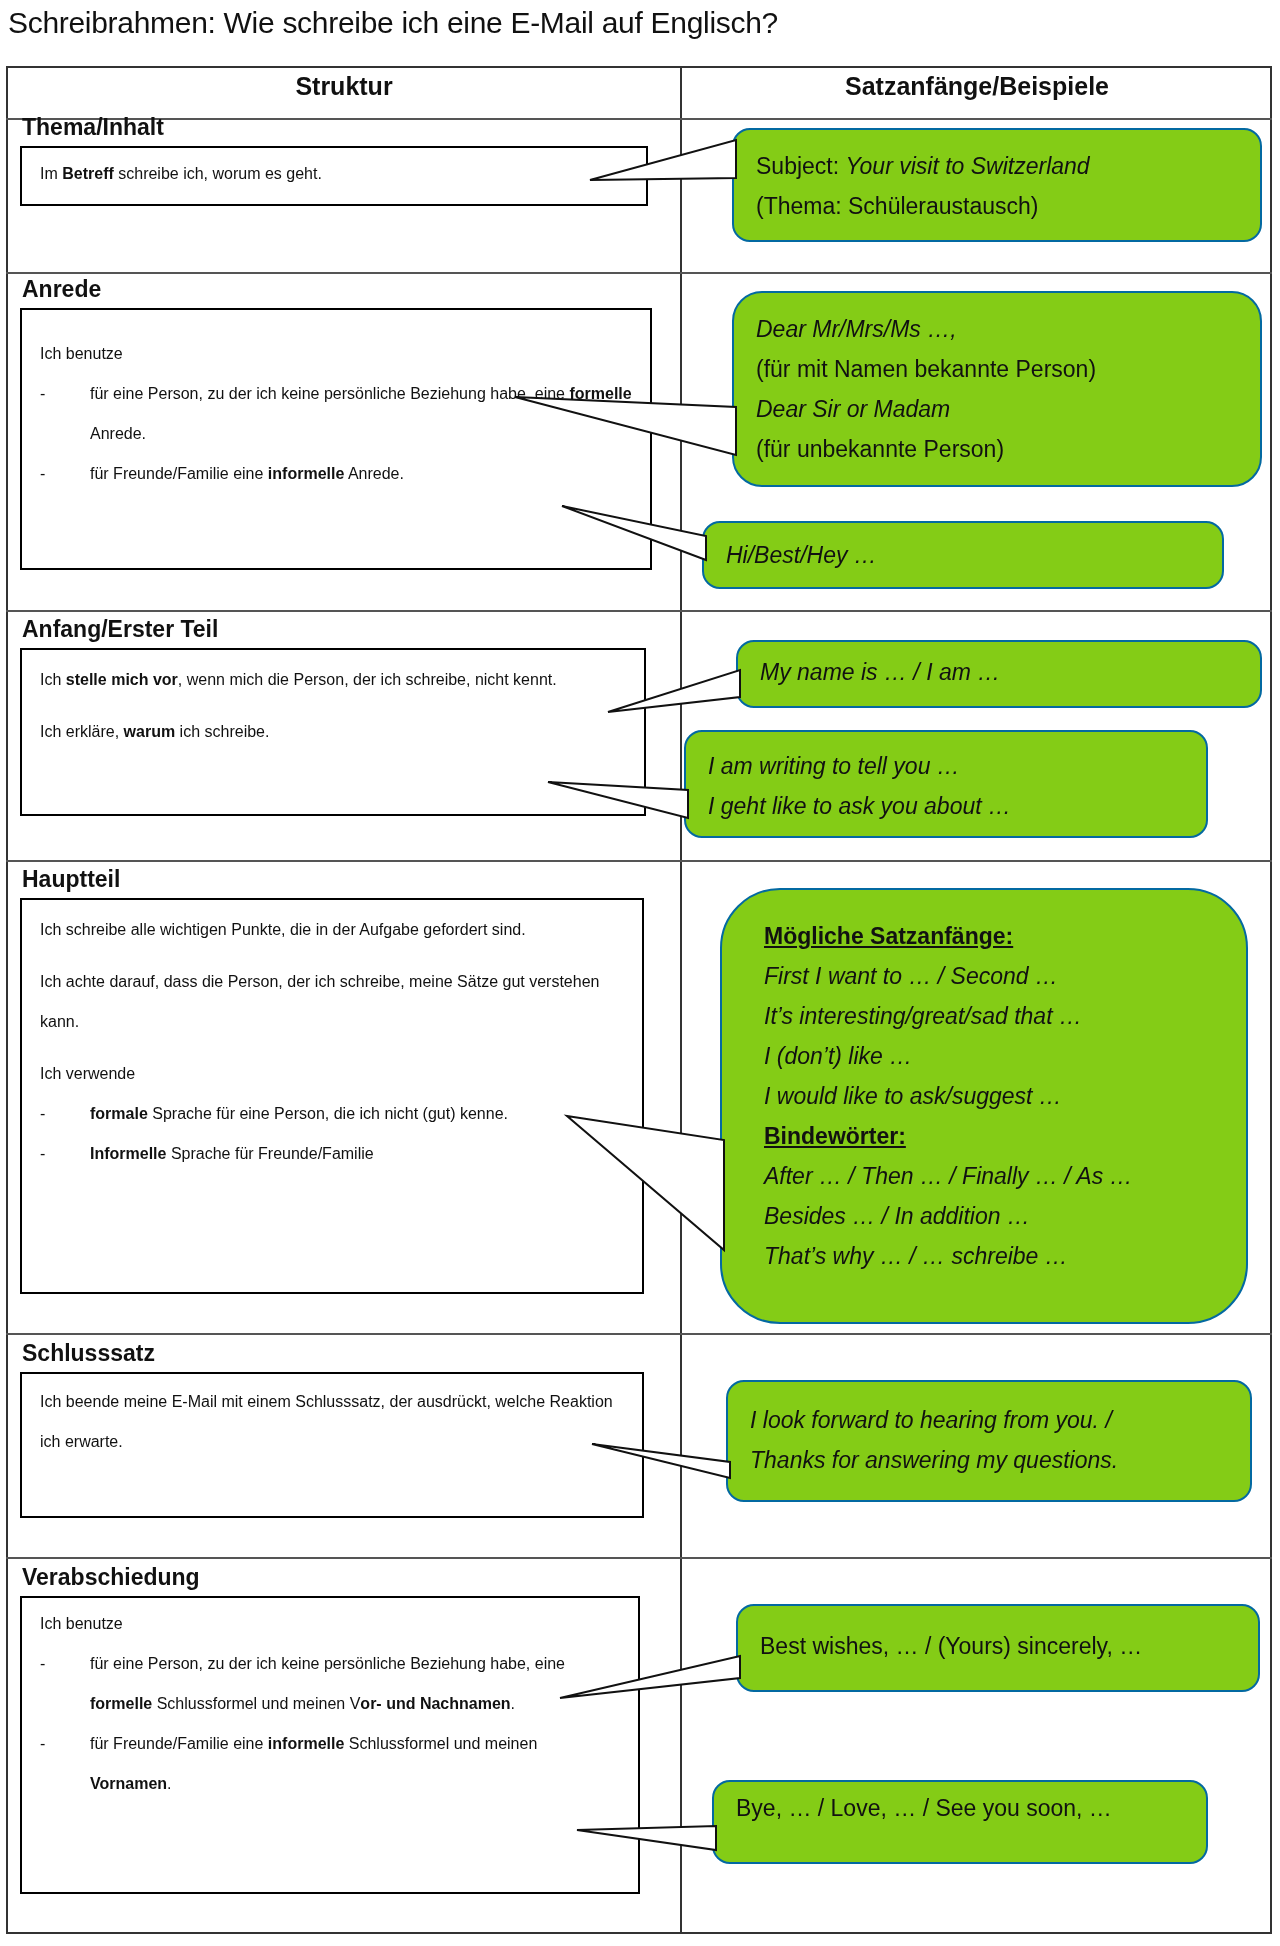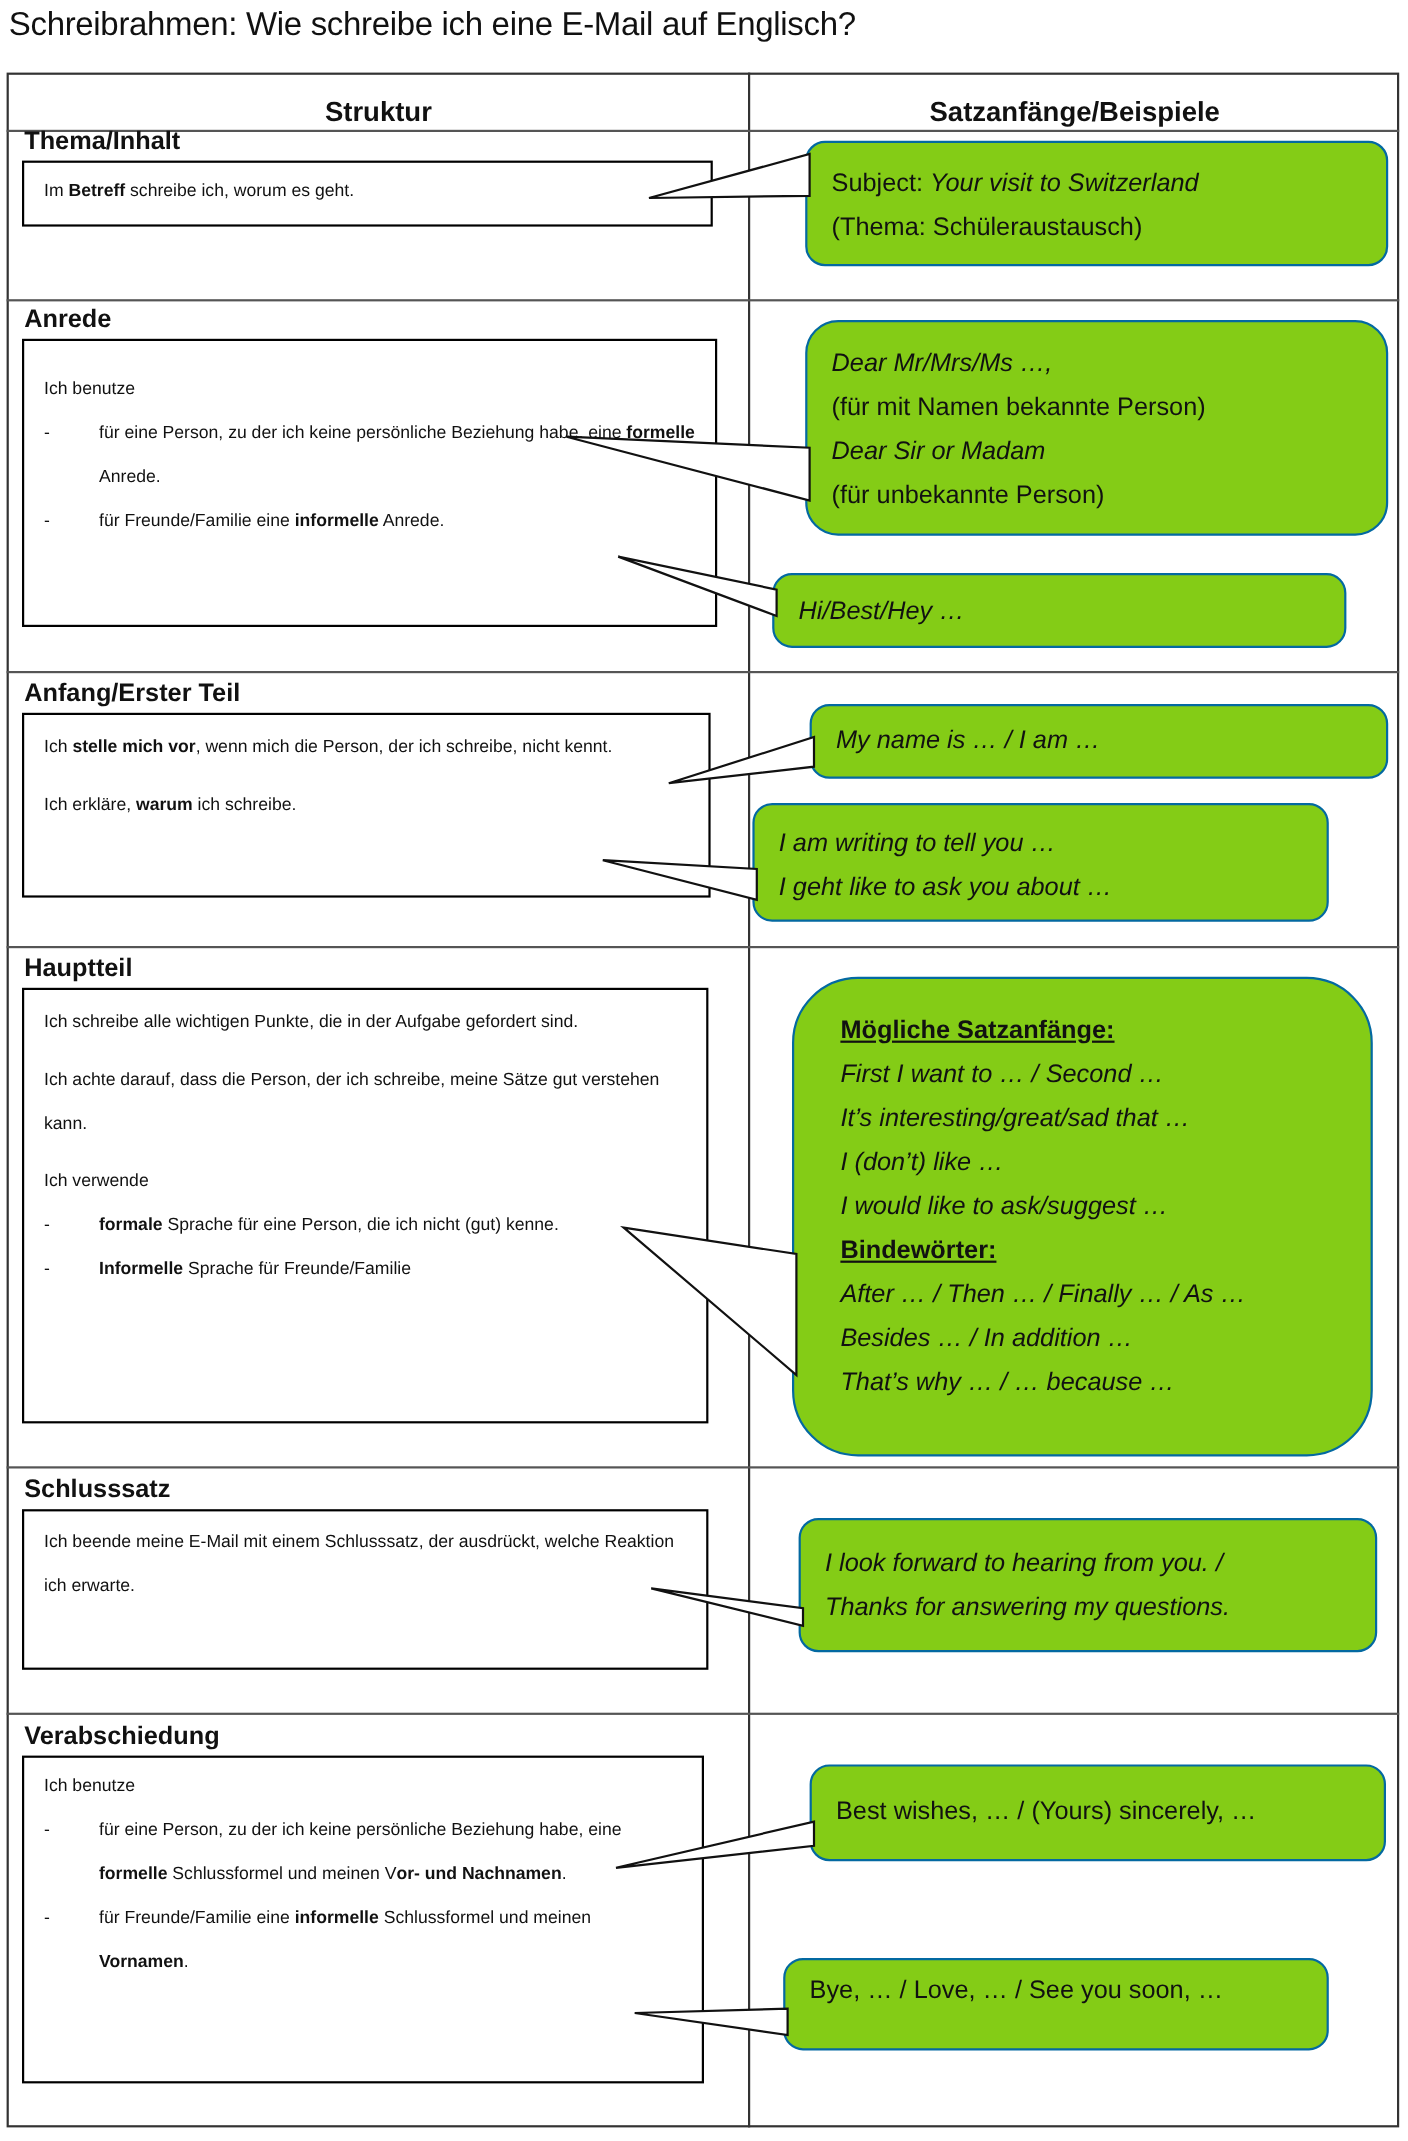--- a/index.html
+++ b/index.html
@@ -3,21 +3,21 @@
 <meta charset="utf-8">
 <style>
   html, body { margin:0; padding:0; background:#ffffff; }
   body { width:1280px; height:1946px; position:relative; overflow:hidden;
          font-family:"Liberation Sans", "DejaVu Sans", sans-serif; color:#111; }
   .title { position:absolute; left:8px; top:6px; font-size:30px; font-weight:normal; letter-spacing:-0.3px; }
   .table { position:absolute; left:6px; top:66px; width:1266px; height:1868px;
            border:2px solid #333; box-sizing:border-box; }
   .vline { position:absolute; left:680px; top:66px; width:2px; height:1868px; background:#333; }
   .hline { position:absolute; left:6px; width:1266px; height:2px; background:#555; }
-  .colhead { position:absolute; top:72px; font-size:25px; font-weight:bold; text-align:center;margin-top:16px; }
+  .colhead { position:absolute; top:72px; font-size:25px; font-weight:bold; text-align:center; }
   .sechead { position:absolute; left:22px; font-size:23px; font-weight:bold; }
   .box { position:absolute; border:2px solid #000000; background:#fff; box-sizing:border-box;
          padding:24px 18px; font-size:16px; line-height:40px; }
   .box p { margin:0; }
   .box .gap { margin-top:12px; }
   .li { display:flex; }
   .li .dash { width:50px; flex:none; }
   .li .txt { flex:1; }
   .bubble { position:absolute; border:2px solid #0369a1; border-radius:18px; background:#84cc16;
             box-sizing:border-box; font-size:23px; line-height:40px; padding:6px 22px; z-index:2; }
@@ -105,21 +105,21 @@
 </div>
 <div class="bubble big" style="left:720px;top:888px;width:528px;height:436px;padding:26px 42px">
   <p class="u">Mögliche Satzanfänge:</p>
   <p class="it">First I want to … / Second …</p>
   <p class="it">It’s interesting/great/sad that …</p>
   <p class="it">I (don’t) like …</p>
   <p class="it">I would like to ask/suggest …</p>
   <p class="u">Bindewörter:</p>
   <p class="it">After … / Then … / Finally … / As …</p>
   <p class="it">Besides … / In addition …</p>
-  <p class="it">That’s why … / … because …</p>
+  <p class="it">That’s why … / … schreibe …</p>
 </div>
 
 <div class="sechead" style="top:1340px">Schlusssatz</div>
 <div class="box" style="left:20px;top:1372px;width:624px;height:146px;padding-top:8px">
   <p>Ich beende meine E-Mail mit einem Schlusssatz, der ausdrückt, welche Reaktion ich erwarte.</p>
 </div>
 <div class="bubble" style="left:726px;top:1380px;width:526px;height:122px;padding-top:18px">
   <p class="it">I look forward to hearing from you. /</p>
   <p class="it">Thanks for answering my questions.</p>
 </div>

